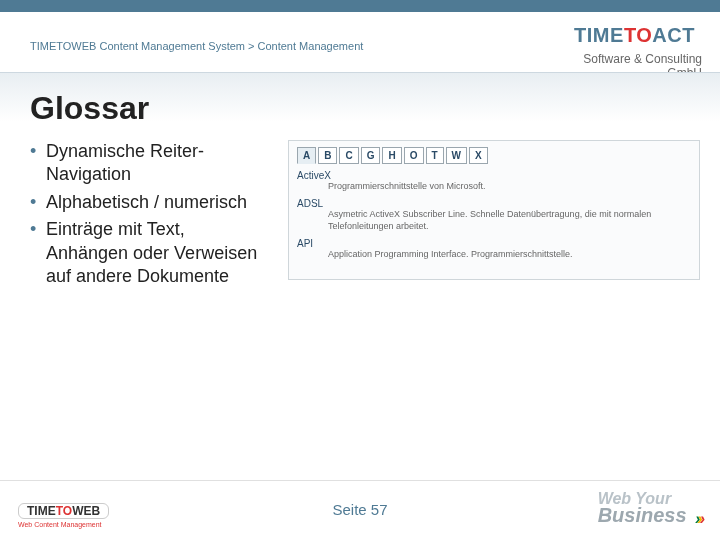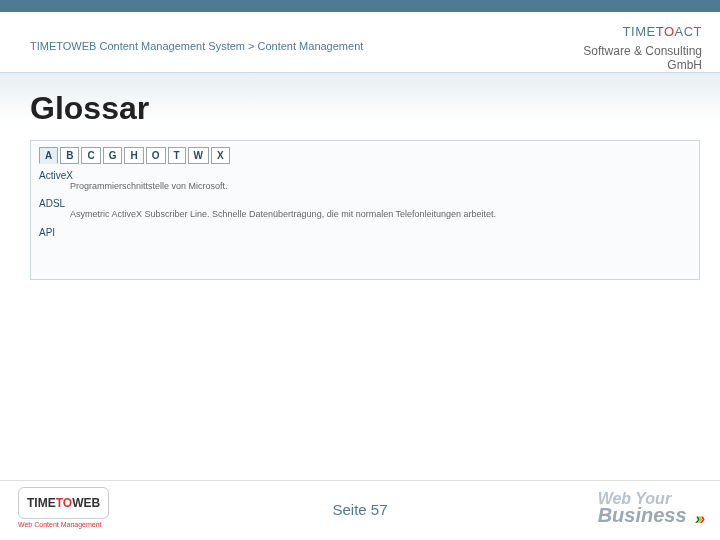--- a/index.html
+++ b/index.html
@@ -32,24 +32,25 @@
   }
   .logo-top {
     position: absolute;
     top: 12px;
     right: 18px;
     width: 135px;
     height: 48px;
     text-align: right;
   }
   .logo-top .brand {
-    font-weight: normal;
-    font-size: 13px;
+    font-weight: bold;
+    font-size: 20px;
     color: #4f7a94;
     letter-spacing: 0.5px;
+    text-align: center;
   }
   .logo-top .brand .to { color: #d33; }
   .logo-top .sub {
     font-size: 12px;
     color: #666;
     margin-top: 5px;
   }
   .title-band {
     position: absolute;
     top: 72px;
@@ -145,21 +146,21 @@
   .logo-bl {
     position: absolute;
     left: 18px;
     bottom: 12px;
     width: 130px;
     font-size: 9px;
   }
   .logo-bl .t2w {
     border: 1px solid #ccc;
     border-radius: 6px;
-    padding: 8px 8px;
+    padding: 0 8px;
     display: inline-block;
     font-weight: bold;
     font-size: 12px;
     color: #333;
   }
   .logo-bl .t2w .to { color: #d33; }
   .logo-bl .wcm {
     font-size: 7px;
     color: #d33;
     margin-top: 2px;
@@ -210,20 +211,25 @@
     </div>
     <div class="sub">Software &amp; Consulting GmbH</div>
   </div>
 </div>
 
 <div class="title-band">
   <div class="title">Glossar</div>
 </div>
 
 <div class="content">
+  <ul class="bullets">
+    <li>Dynamische Reiter-Navigation</li>
+    <li>Alphabetisch / numerisch</li>
+    <li>Einträge mit Text, Anhängen oder Verweisen auf andere Dokumente</li>
+  </ul>
 
   <div class="panel">
     <div class="tabs" id="tabs-container">
         <div class="tab active">A</div>
         <div class="tab">B</div>
         <div class="tab">C</div>
         <div class="tab">G</div>
         <div class="tab">H</div>
         <div class="tab">O</div>
         <div class="tab">T</div>
@@ -234,20 +240,21 @@
         <div class="entry">
           <div class="term">ActiveX</div>
           <div class="desc">Programmierschnittstelle von Microsoft.</div>
         </div>
         <div class="entry">
           <div class="term">ADSL</div>
           <div class="desc">Asymetric ActiveX Subscriber Line. Schnelle Datenübertragung, die mit normalen Telefonleitungen arbeitet.</div>
         </div>
         <div class="entry">
           <div class="term">API</div>
+          <div class="desc">Application Programming Interface. Programmierschnittstelle.</div>
         </div>
       </div>
   </div>
 </div>
 
 <div class="footer">
   <div class="logo-bl">
     <div class="t2w">
       <span>TIME</span><span class="to">TO</span><span>WEB</span>
     </div>

